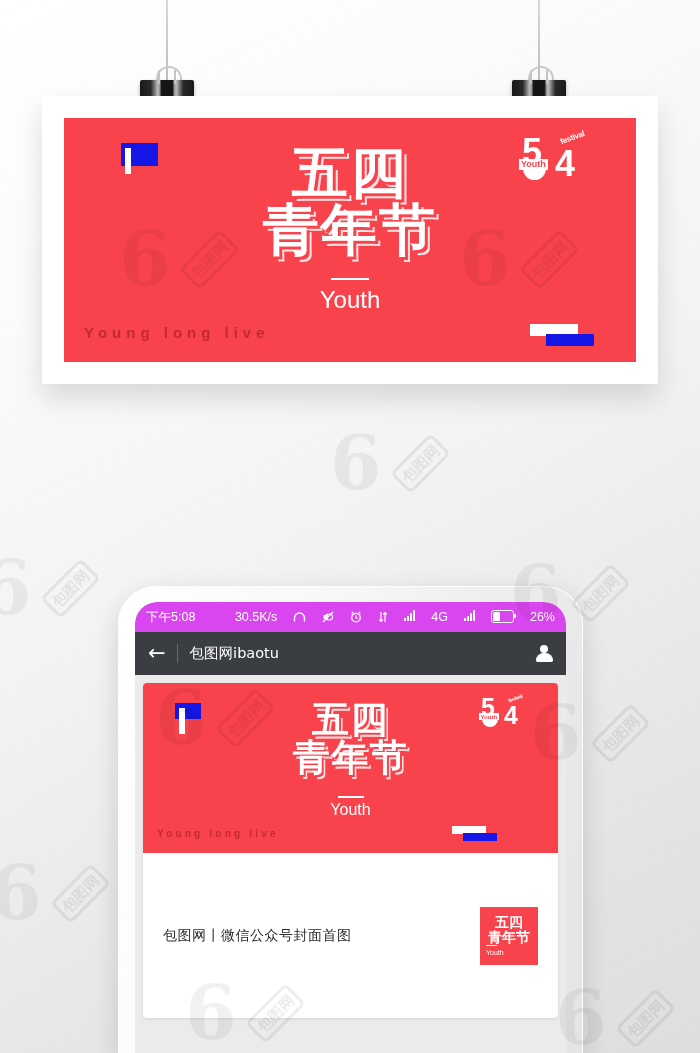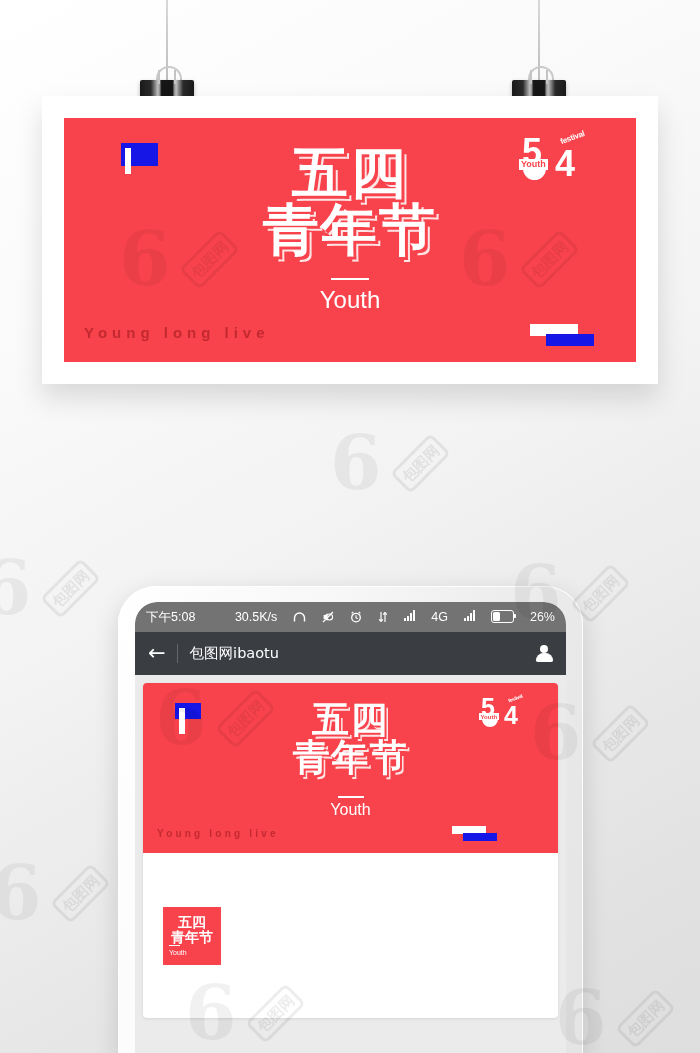--- a/index.html
+++ b/index.html
@@ -217,21 +217,21 @@
     left: 17px; top: 16px;
     width: 431px; height: 454px;
     border-radius: 22px 22px 0 0;
     background: #ebebeb;
     overflow: hidden;
     box-shadow: inset 0 0 0 1px rgba(0,0,0,0.04);
   }
   #statusBar {
     position: relative;
     height: 30px;
-    background: #737373;
+    background: #d946ef;
     color: #ffffff;
     display: flex;
     align-items: center;
     padding: 0 11px;
     font-size: 12.5px;
     border-radius: 22px 22px 0 0;
   }
   #statusBar .sp { flex: 1; }
   #statusBar .grp {
     display: flex; gap: 16px;
@@ -512,20 +512,21 @@
               <div class="youthWord" style="font-size:16px; margin-top:3px;">Youth</div>
             </div>
 
             <div class="ylive" style="left:14px; top:145px; font-size:10px; letter-spacing:3.2px;">Young long live</div>
 
             <div class="barsWhite" style="left:309px; top:143px; width:34px; height:8px;"></div>
             <div class="barsBlue" style="left:320px; top:150px; width:34px; height:8px;"></div>
           </div>
 
           <div id="postBody">
+            <div class="ptxt">包图网丨微信公众号封面首图</div>
             <div id="thumb">
               <div class="tt">
                 <span>五四</span><br>
                 <span>青年节</span>
               </div>
               <div class="trule"></div>
               <div class="ty">Youth</div>
             </div>
           </div>
         </div>

